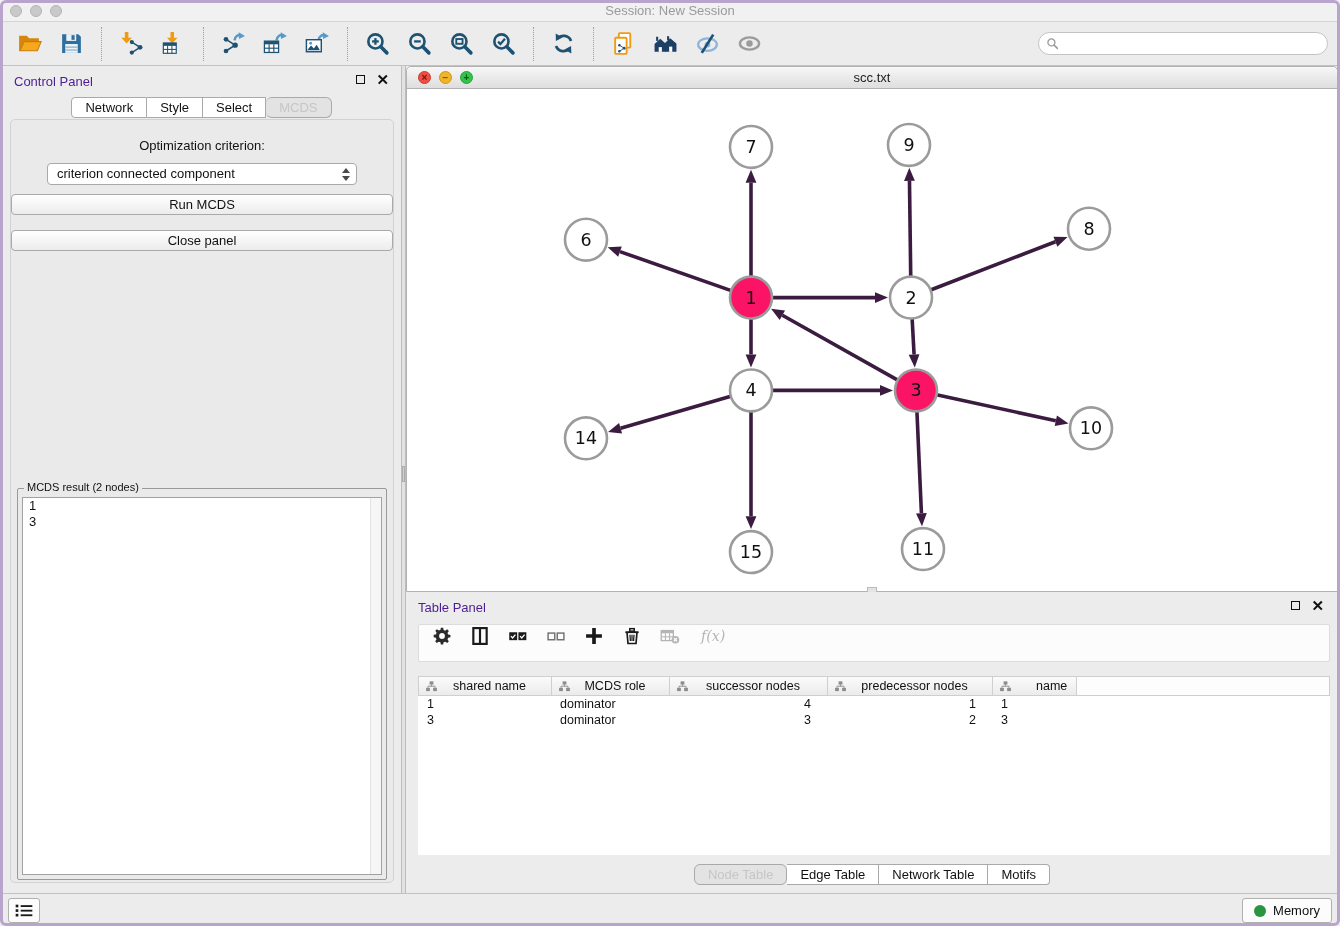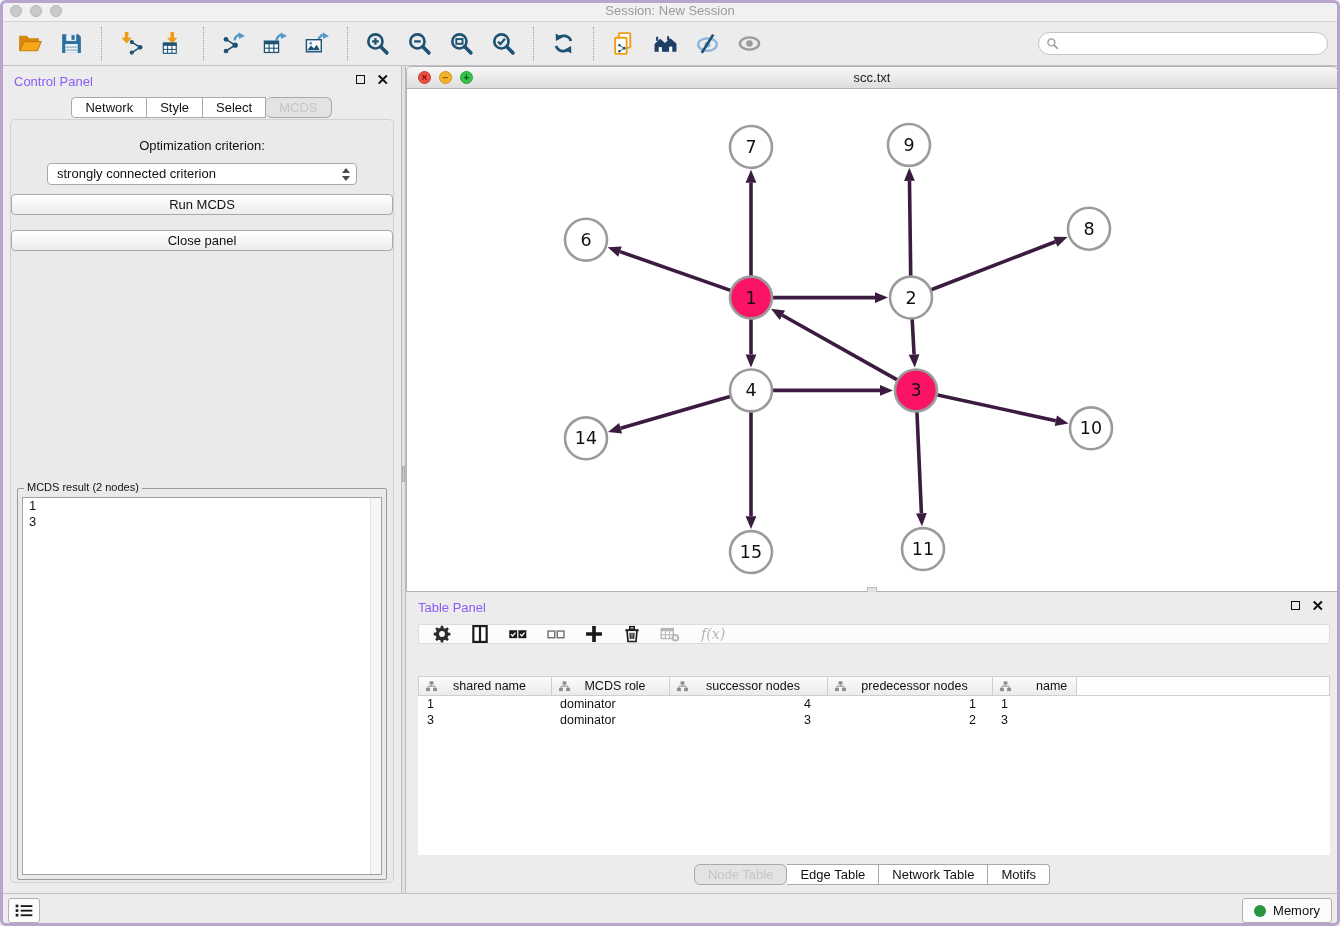--- a/index.html
+++ b/index.html
@@ -20,21 +20,21 @@
   .tb-group + .tb-group { border-left:1px dotted #9f9f9f; }
   .tb-btn { width:27px; height:27px; border:none; background:transparent; padding:1px; cursor:default; }
   .tb-btn svg { width:100%; height:100%; display:block; }
   .searchbox { margin-left:auto; margin-right:12px; width:290px; height:23px; background:#fff; border:1px solid #c3c3c3; border-radius:12px; display:flex; align-items:center; padding-left:7px; }
   .searchbox svg { width:13px; height:13px; flex:0 0 auto; }
   .searchbox input { border:none; outline:none; flex:1; height:100%; font-size:13px; background:transparent; padding:0 8px 0 4px; }
 
   
   .control-panel { position:absolute; left:2px; top:66px; width:399px; bottom:33px; background:#ececec; }
   .panel-head { position:relative; height:28px; }
-  .panel-title { font-size:13px; color:#8b5cf6; padding:8px 0 0 12px; }
+  .panel-title { font-size:13px; color:#4c1d95; padding:8px 0 0 12px; }
   .panel-btns { position:absolute; right:12px; top:8px; display:flex; gap:11px; align-items:center; }
   .float-btn { width:9px; height:9px; border:1.5px solid #111; background:transparent; }
   .close-btn { font-weight:700; font-size:15px; line-height:11px; color:#111; }
   .cp-tabs { position:absolute; top:31px; left:0; right:0; display:flex; justify-content:center; }
   .tab { height:21px; line-height:19px; padding:0 13px; background:#fff; border:1px solid #a9a9a9; border-left:none; font-size:13px; color:#111; cursor:default; }
   .tab:first-child { border-left:1px solid #a9a9a9; border-radius:4px 0 0 4px; }
   .tab:last-child { border-radius:0 4px 4px 0; }
   .tab.active { background:#e3e3e3; color:#c6c6c6;border-radius:6px; }
   .cp-box { position:absolute; left:8px; right:7px; top:53px; bottom:10px; background:#eaeaea; border:1px solid #d2d2d2; border-radius:5px; }
   .opt-label { text-align:center; padding-top:18px; font-size:13px; color:#111; }
@@ -60,21 +60,21 @@
   .cdot.red { background:#ee4f42; border:1px solid #c93a2e; color:#7c0f08; }
   .cdot.yellow { background:#f0b429; border:1px solid #cf9415; color:#7c5a06; }
   .cdot.green { background:#35c24b; border:1px solid #26a338; color:#0c5c18; }
   .nw-title { text-align:center; line-height:22px; font-size:13px; color:#222; }
   .nw-canvas { position:absolute; left:0; right:0; top:22px; bottom:0; background:#fff; }
   .nw-canvas svg { width:100%; height:100%; display:block; }
   .h-grip { position:absolute; bottom:-4px; left:50%; margin-left:-5px; width:10px; height:8px; background:#e3e3e3; border:1px solid #bbb; }
 
   
   .table-panel { position:absolute; left:406px; top:592px; right:2px; bottom:33px; background:#ececec; }
-  .tbl-toolbar { position:absolute; left:12px; right:8px; top:32px; height:20px; background:#fcfcfc; border:1px solid #dcdcdc; border-radius:2px; display:flex; align-items:center; gap:16px; padding-left:12px; }
+  .tbl-toolbar { position:absolute; left:12px; right:8px; top:32px; height:38px; background:#fcfcfc; border:1px solid #dcdcdc; border-radius:2px; display:flex; align-items:flex-start; gap:16px; padding-left:12px; }
   .tbl-toolbar .tb-btn { width:22px; height:22px; }
   .fx-btn { width:38px !important; }
   .tbl-headrow { position:absolute; left:12px; right:8px; top:84px; height:20px; display:flex; background:linear-gradient(#fbfbfb,#ebebeb); border:1px solid #cfcfcf; }
   .th-cell { position:relative; border-right:1px solid #cfcfcf; display:flex; align-items:center; font-size:12.5px; color:#111; }
   .th-cell svg { width:13px; height:13px; margin-left:6px; flex:0 0 auto; }
   .th-label { flex:1; text-align:center; padding-right:10px; }
   .th-fill { flex:1; background:#fdfdfd; }
   .tbl-body { position:absolute; left:12px; right:8px; top:104px; height:159px; background:#fff; }
   .tr { display:flex; height:16px; }
   .td { font-size:12.5px; line-height:16px; color:#111; overflow:hidden; white-space:nowrap; }
@@ -287,21 +287,21 @@
   </div>
   <div class="cp-tabs" id="cp-tabs">
       <div class="tab">Network</div>
       <div class="tab">Style</div>
       <div class="tab">Select</div>
       <div class="tab active">MCDS</div>
     </div>
   <div class="cp-box">
     <div class="opt-label">Optimization criterion:</div>
     <div class="combo">
-      <span>strongly connected criterion</span>
+      <span>criterion connected component</span>
       <svg viewBox="0 0 10 15">
           <path d="M5 1 L9 6 H1 Z" fill="#4a4a4a"></path>
           <path d="M5 14 L1 9 H9 Z" fill="#4a4a4a"></path>
         </svg>
     </div>
     <div class="btn-row">
       <button class="push-btn">Run MCDS</button>
       <button class="push-btn">Close panel</button>
     </div>
     <div class="mcds-fieldset">

